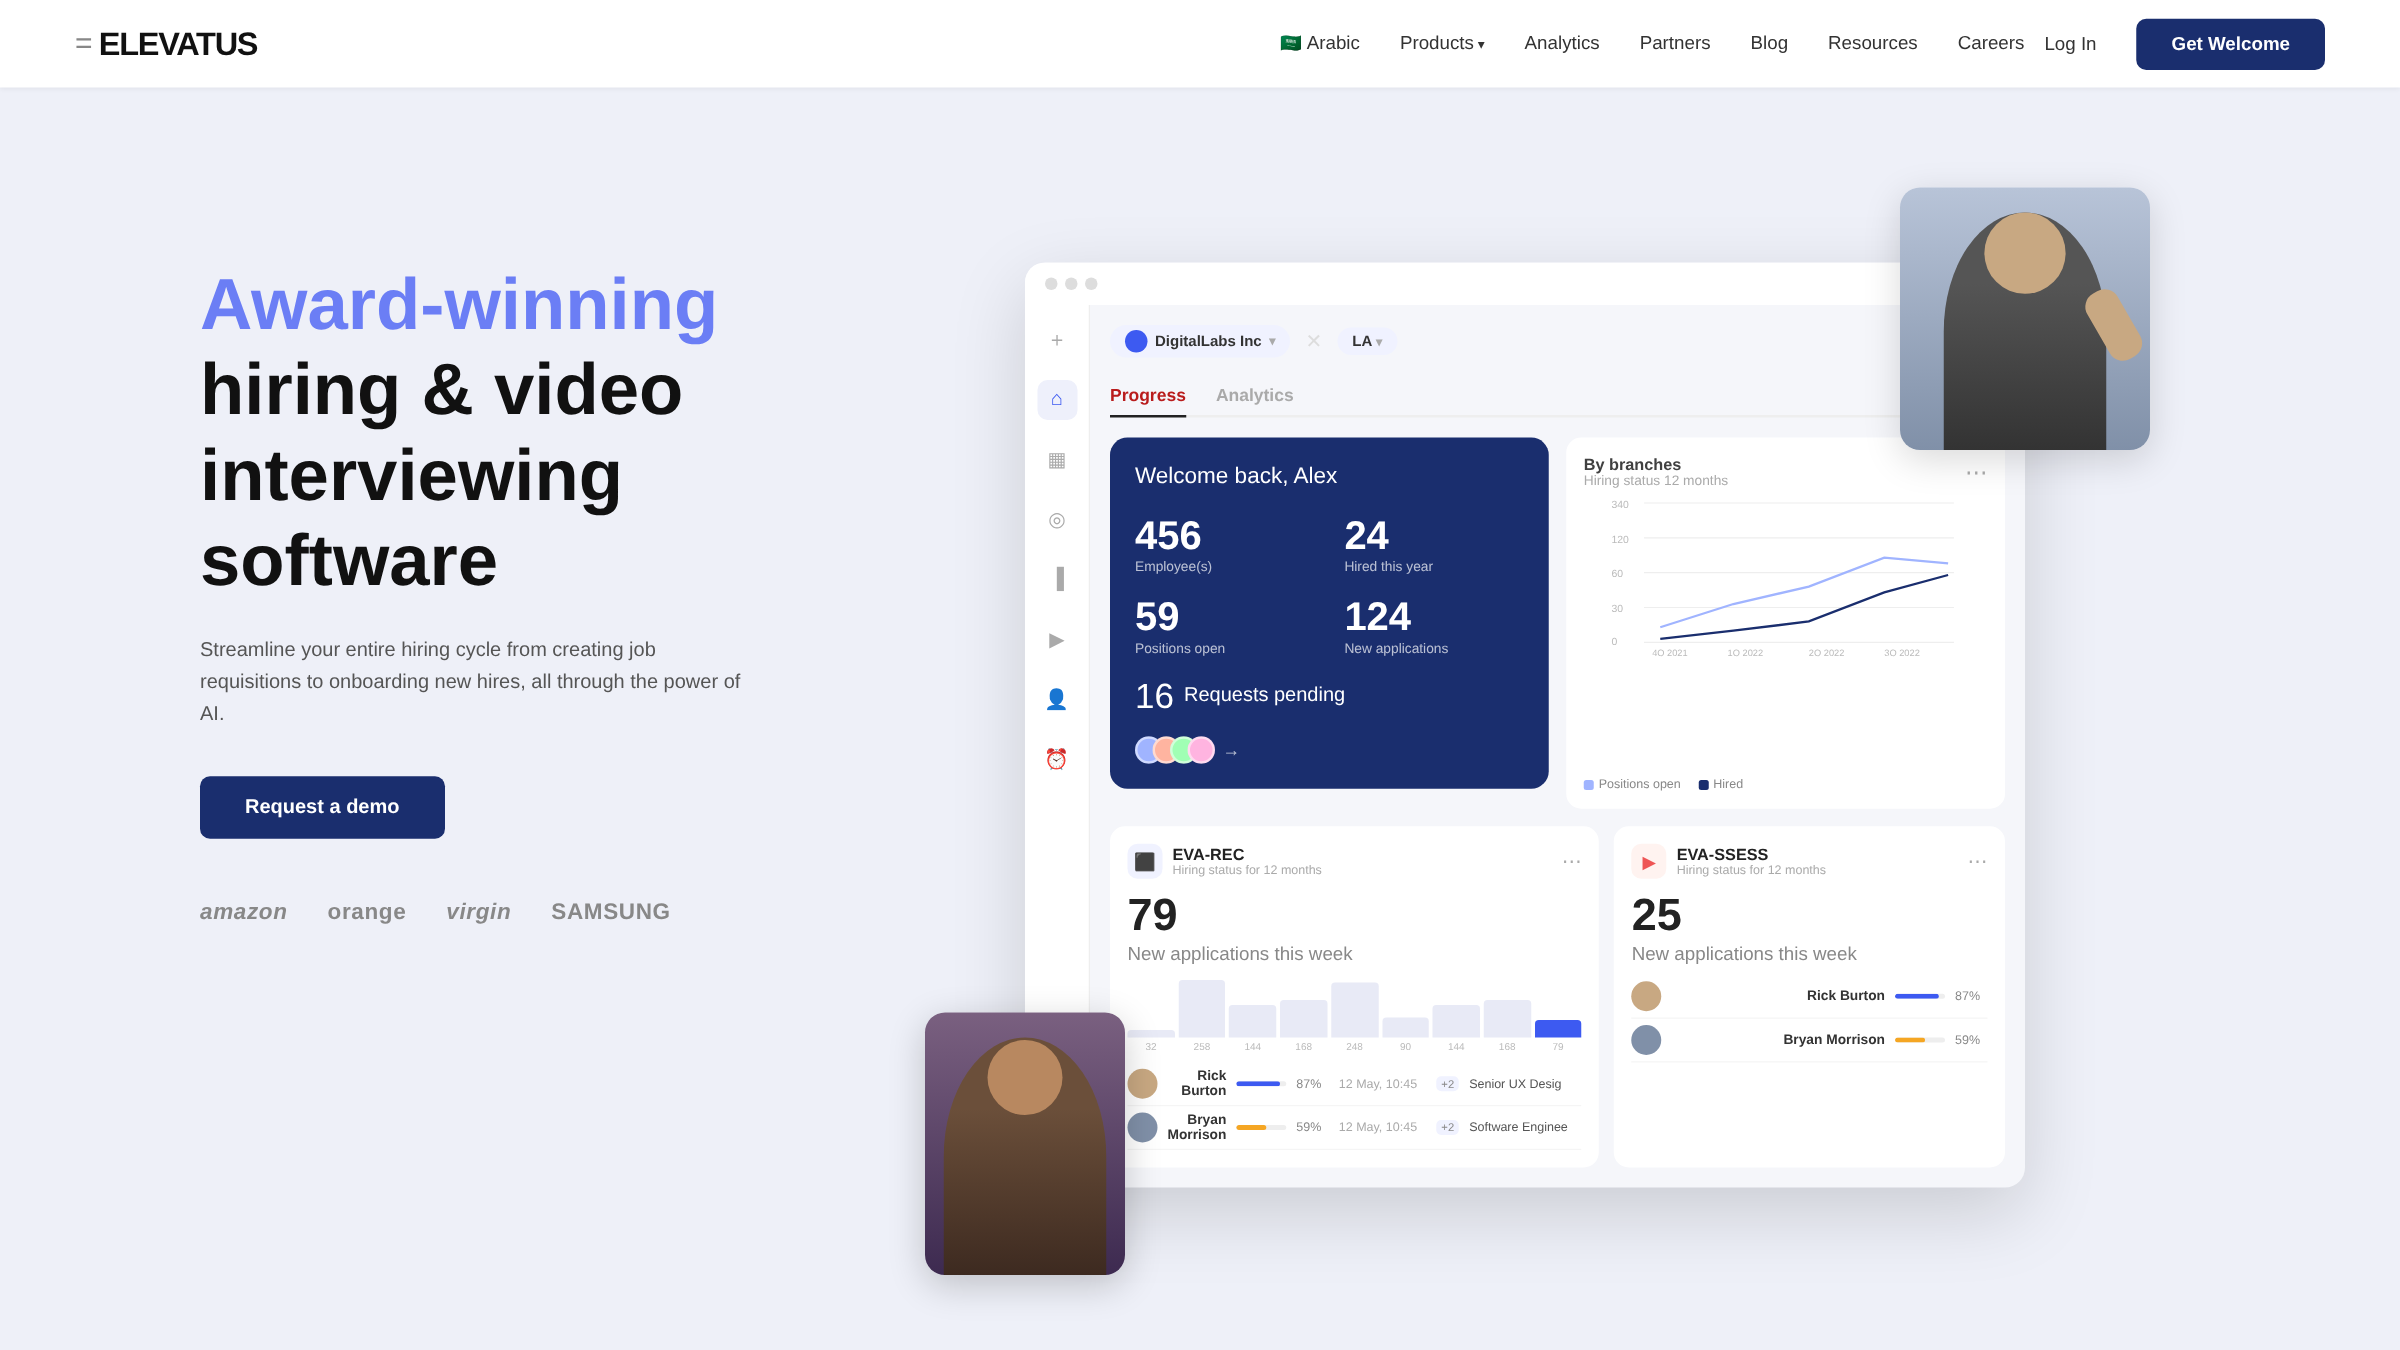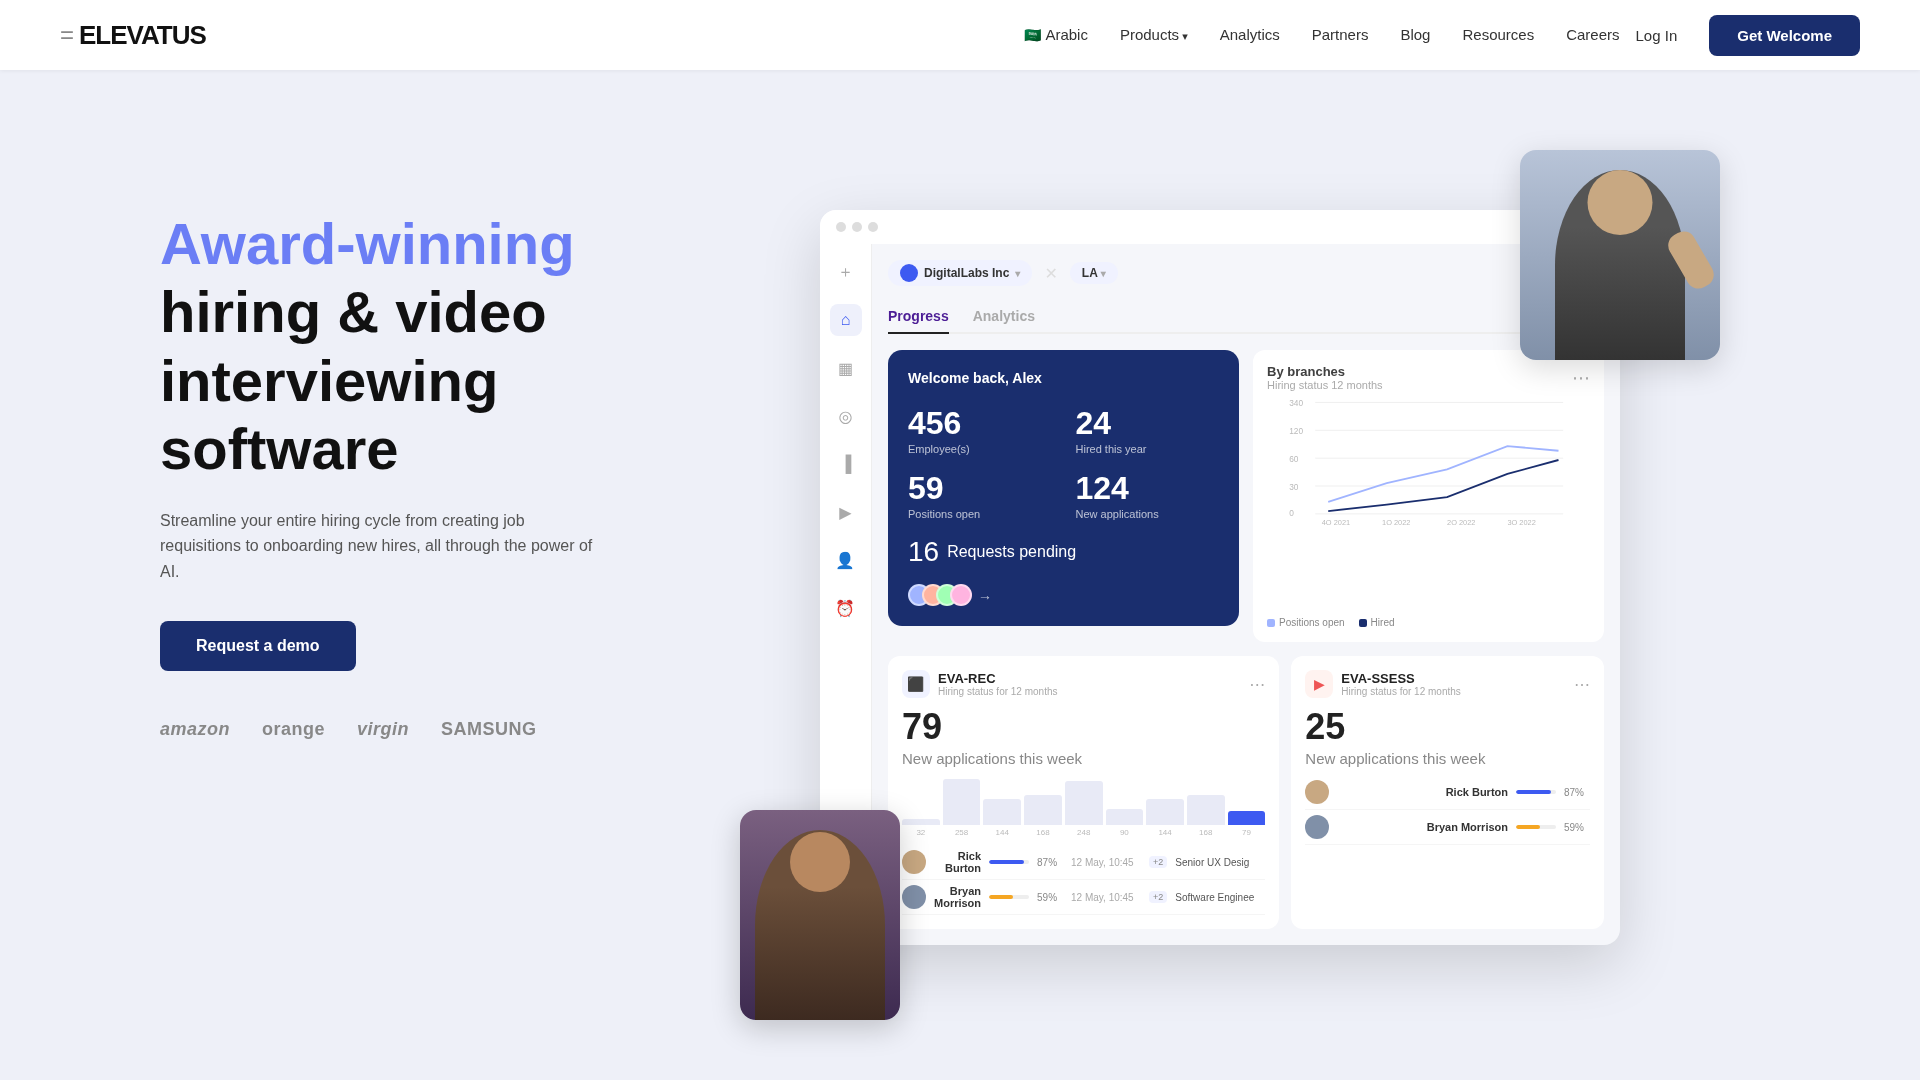--- a/index.html
+++ b/index.html
@@ -186,21 +186,21 @@
     }
 
     
     .dash-tabs {
       display: flex; gap: 24px; margin-bottom: 16px; border-bottom: 2px solid #eee;
     }
     .dash-tab {
       padding: 6px 0 8px;
       font-size: 14px; font-weight: 600; color: #aaa; cursor: pointer;
     }
-    .dash-tab.active { color: #4c1d95; border-bottom: 2px solid #222; margin-bottom: -2px; }
+    .dash-tab.active { color: #b91c1c; border-bottom: 2px solid #222; margin-bottom: -2px; }
 
     
     .stats-grid {
       background: #1a2e6e;
       border-radius: 14px;
       padding: 20px;
       color: #fff;
       display: grid;
       grid-template-columns: 1fr 1fr;
       gap: 16px 24px;
@@ -211,22 +211,22 @@
       font-weight: 700;
       line-height: 1.1;
     }
     .stat-item .stat-label {
       font-size: 11px;
       color: rgba(255,255,255,0.7);
       margin-top: 2px;
     }
     .welcome-text {
       grid-column: 1 / -1;
-      font-size: 14px;
-      font-weight: 700;
+      font-size: 18px;
+      font-weight: 400;
       margin-bottom: 4px;
     }
     .stats-footer {
       grid-column: 1 / -1;
       display: flex; align-items: center; gap: 8px;
     }
     .mini-avatar {
       width: 22px; height: 22px; border-radius: 50%;
       background: #6b8cff;
       border: 2px solid rgba(255,255,255,0.5);

